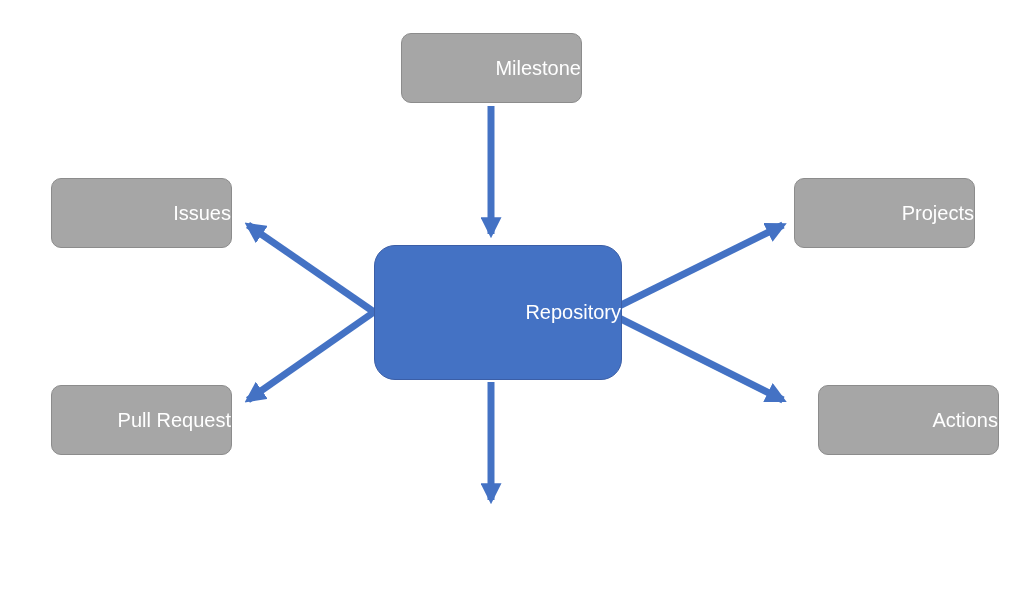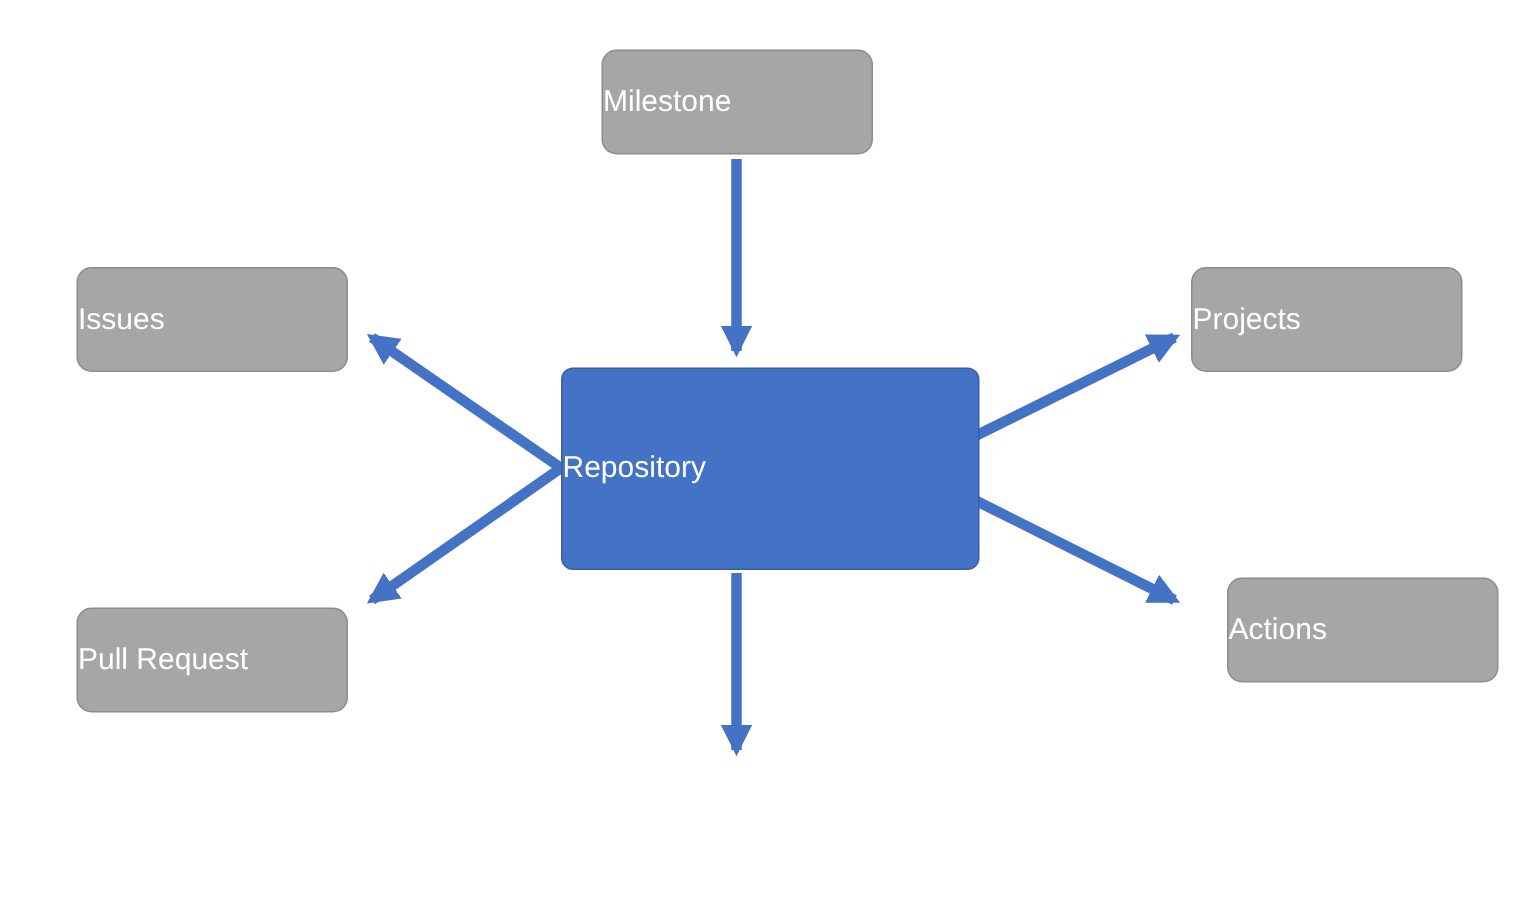--- a/index.html
+++ b/index.html
@@ -18,45 +18,45 @@
   .arrow-layer {
     position: absolute;
     left: 0; top: 0;
     width: 1018px;
     height: 613px;
   }
   .node {
     position: absolute;
     display: flex;
     align-items: center;
-    justify-content: flex-start;
+    justify-content: flex-end;
     color: #ffffff;
     font-size: 20px;
     text-align: center;
     box-sizing: border-box;
   }
   .node.gray {
     width: 181px;
     height: 70px;
     background: #a6a6a6;
     border: 1px solid #8c8c8c;
     border-radius: 10px;
   }
   .node.blue {
-    width: 279px;
+    width: 248px;
     height: 135px;
     background: #4472c4;
     border: 1px solid #3b5ea6;
-    border-radius: 8px;
+    border-radius: 21px;
   }
   .node-milestone    { left: 401px; top: 33px;  }
   .node-issues       { left: 51px;  top: 178px; }
   .node-projects     { left: 794px; top: 178px; }
   .node-repository   { left: 374px; top: 245px; }
-  .node-pull-request { left: 51px;  top: 385px; margin-top: 20px; }
+  .node-pull-request { left: 51px;  top: 385px; }
   .node-actions      { left: 794px; top: 385px; margin-left: 24px; }
   .node-template     { left: 401px; top: 510px; }
   .edge {
     stroke: #4472c4;
     stroke-width: 7;
     fill: none;
   }
 </style>
 </head>
 <body>

